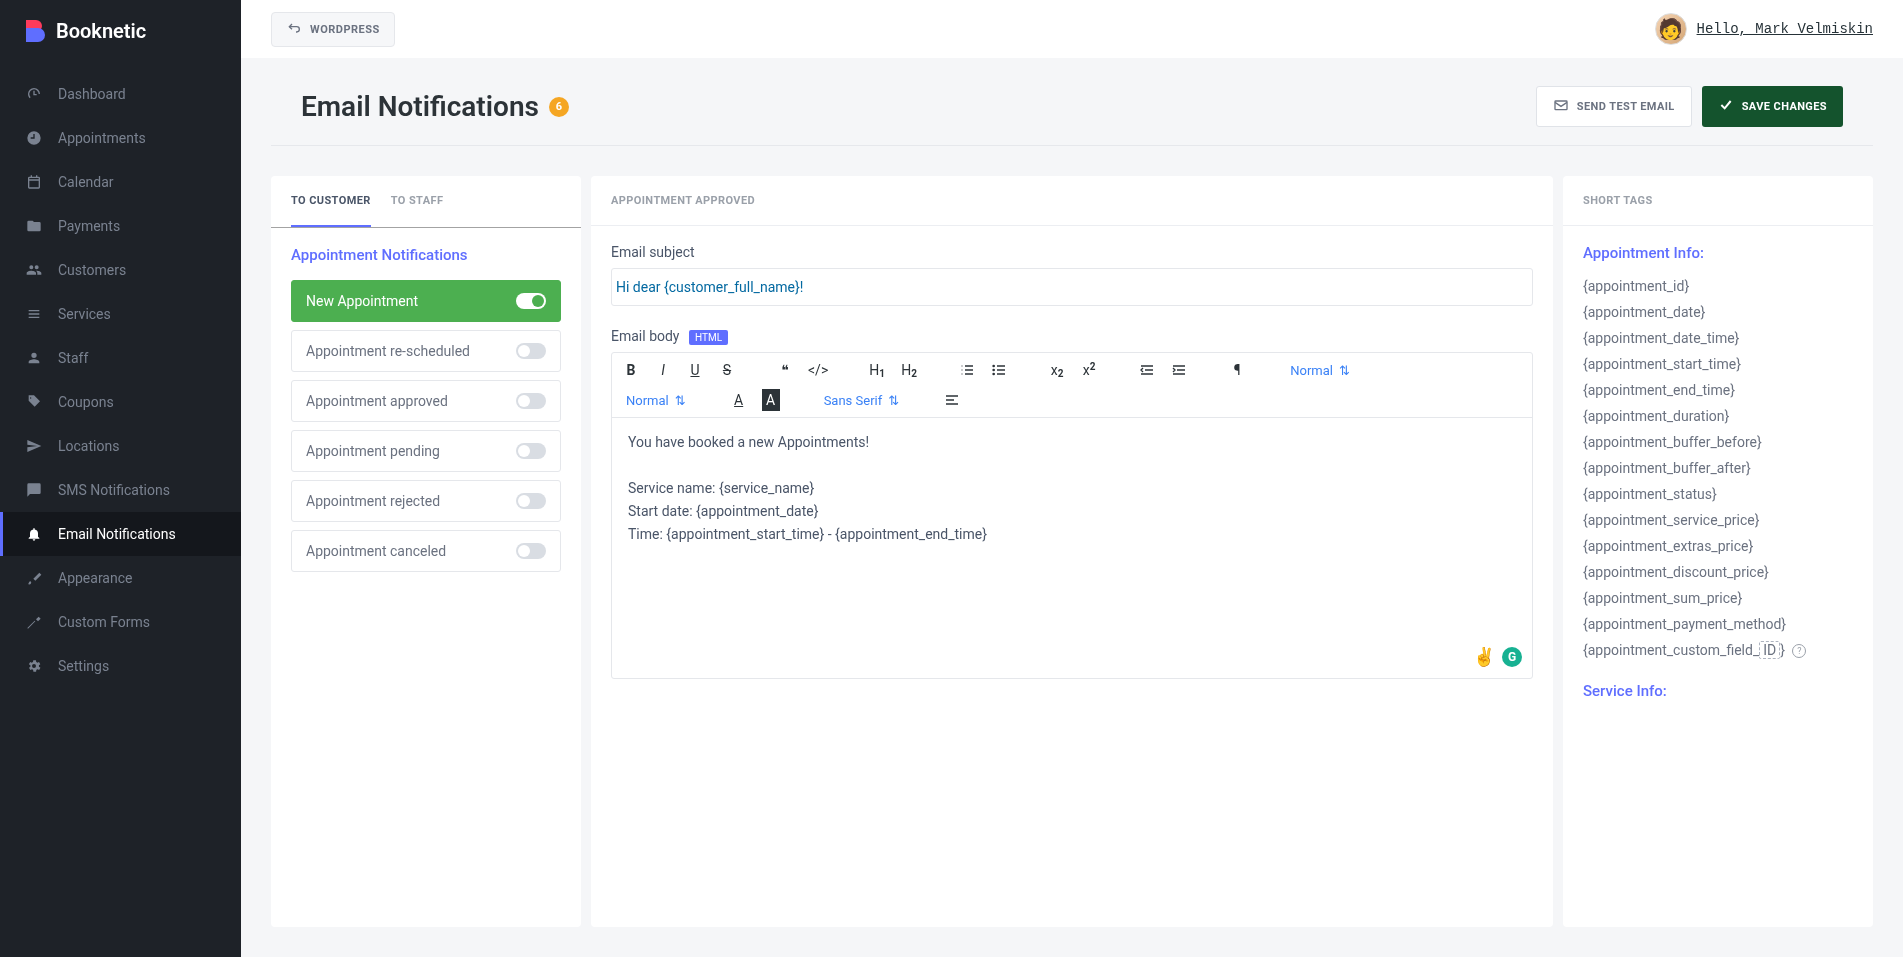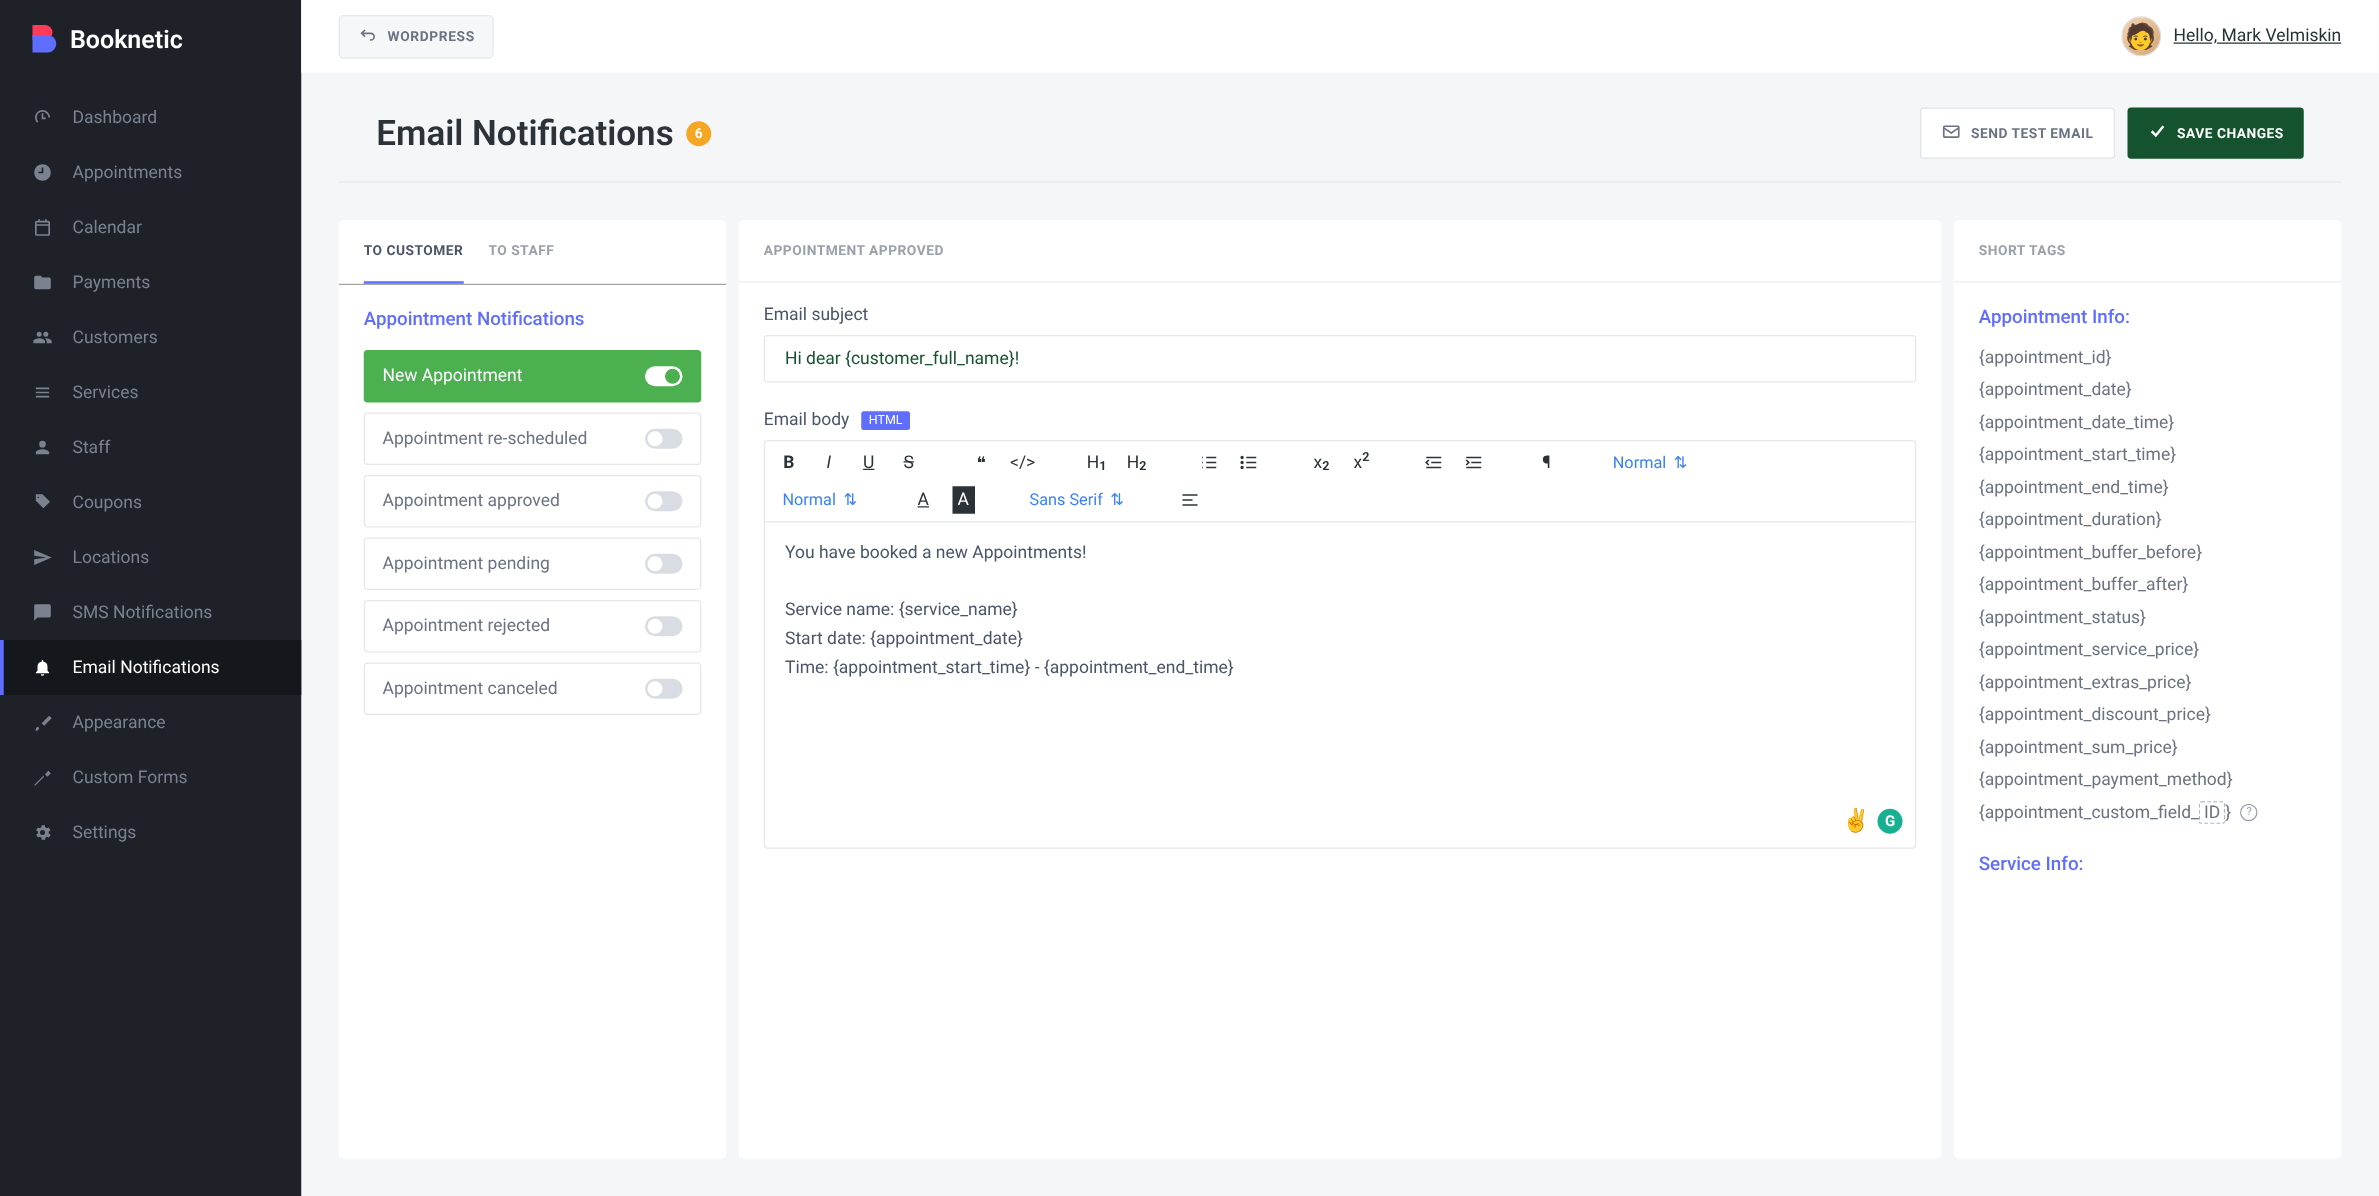--- a/index.html
+++ b/index.html
@@ -16,21 +16,21 @@
 .nav-item .icon { width: 20px; margin-right: 14px; display: flex; align-items: center; justify-content: center; }
 .nav-item.active { background: #14171c; color: #fff; border-left: 3px solid #5f6eff; padding-left: 21px; }
 
 
 .main { flex: 1; display: flex; flex-direction: column; }
 .topbar { background: #fff; height: 58px; display: flex; align-items: center; justify-content: space-between; padding: 0 30px; }
 .wp-btn { display: flex; align-items: center; border: 1px solid #e5e7eb; background: #f6f7f9; border-radius: 4px; padding: 7px 14px; color: #6b7280; font-size: 11px; font-weight: 700; letter-spacing: 0.5px; cursor: pointer; }
 .wp-btn .icon { margin-right: 8px; }
 .user { display: flex; align-items: center; }
 .avatar { width: 32px; height: 32px; border-radius: 50%; background: linear-gradient(135deg,#f5d5b5,#d4a574); margin-right: 10px; position: relative; overflow: hidden; border: 1px solid #ddd; display:flex; align-items:center; justify-content:center; font-size:20px; }
-.user-name { font-size: 14px; color: #263238; text-decoration: underline; }
+.user-name { font-size: 14px; color: #263238; text-decoration: underline; font-family: Liberation Mono, monospace; }
 
 
 .page-header { display: flex; align-items: center; justify-content: space-between; padding: 28px 30px 18px; border-bottom: 1px solid #e6e8ec; margin: 0 30px; }
 .page-title-wrap { display: flex; align-items: center; }
 .page-title { font-size: 28px; font-weight: 600; color: #2c3338; }
 .badge-count { background: #f5a623; color: #fff; border-radius: 50%; width: 20px; height: 20px; display: flex; align-items: center; justify-content: center; font-size: 11px; font-weight: 700; margin-left: 10px; }
 .header-actions { display: flex; gap: 10px; }
 .btn { border-radius: 3px; padding: 10px 16px; font-size: 11px; font-weight: 700; letter-spacing: 0.4px; cursor: pointer; display: flex; align-items: center; border: none; }
 .btn-outline { background: #fff; border: 1px solid #e0e3e8; color: #6b7280; }
 .btn-outline .icon { margin-right: 8px; }
@@ -54,21 +54,21 @@
 .notif-item.active { background: #4caf50; border-color: #4caf50; color: #fff; }
 .notif-item .label { font-size: 14px; color: #6b7280; }
 .notif-item.active .label { color: #fff; }
 .toggle { width: 30px; height: 16px; border-radius: 10px; background: #d9dde3; position: relative; }
 .toggle::after { content: ""; position: absolute; width: 12px; height: 12px; background: #fff; border-radius: 50%; top: 2px; left: 2px; transition: left 0.2s; }
 .notif-item.active .toggle { background: #fff; }
 .notif-item.active .toggle::after { background: #4caf50; left: 16px; }
 
 
 .form-label { font-size: 14px; color: #4a5568; margin-bottom: 8px; display: block; }
-.form-input { width: 100%; border: 1px solid #e5e7eb; border-radius: 3px; padding: 10px 16px; font-size: 14px; color: #14532d; margin-bottom: 22px; }
+.form-input { width: 100%; border: 1px solid #e5e7eb; border-radius: 3px; padding: 10px 4px; font-size: 14px; color: #0369a1; margin-bottom: 22px; }
 .html-badge { background: #5f6eff; color: #fff; font-size: 10px; font-weight: 400; padding: 2px 6px; border-radius: 2px; margin-left: 6px; vertical-align: middle; }
 .editor-wrap { border: 1px solid #e5e7eb; border-radius: 3px; margin-top: 8px; }
 .toolbar { border-bottom: 1px solid #e5e7eb; padding: 6px 10px; display: flex; flex-wrap: wrap; gap: 4px 14px; align-items: center; }
 .tb-btn { min-width: 18px; height: 22px; display: flex; align-items: center; justify-content: center; cursor: pointer; color: #2c3338; font-size: 14px; }
 .tb-sep { width: 12px; }
 .tb-select { display: flex; align-items: center; gap: 6px; font-size: 13px; color: #3b82f6; cursor: pointer; padding: 0 4px; }
 .editor-body { min-height: 260px; padding: 14px 16px; font-size: 14px; color: #4a5568; line-height: 1.5; position: relative; }
 .editor-body p { margin-bottom: 2px; }
 .editor-corner { position: absolute; bottom: 8px; right: 10px; display: flex; gap: 6px; align-items: center; }
 .corner-emoji { font-size: 18px; }

